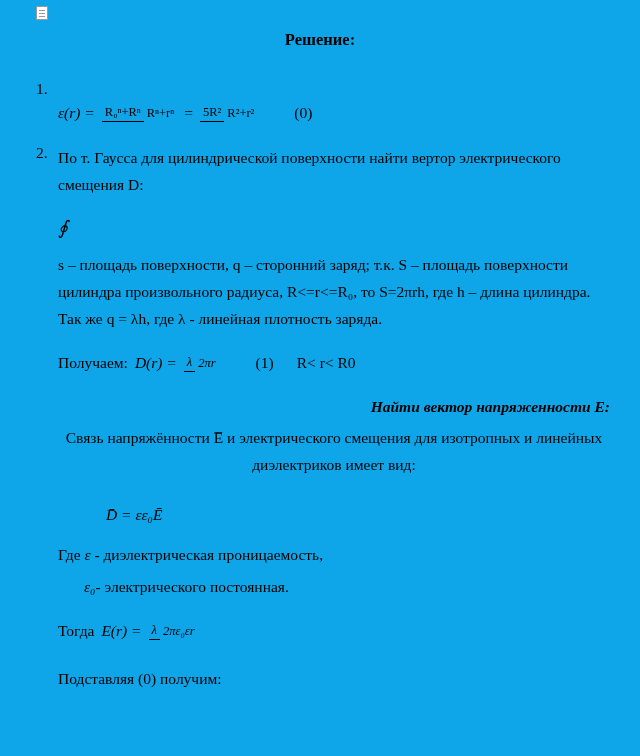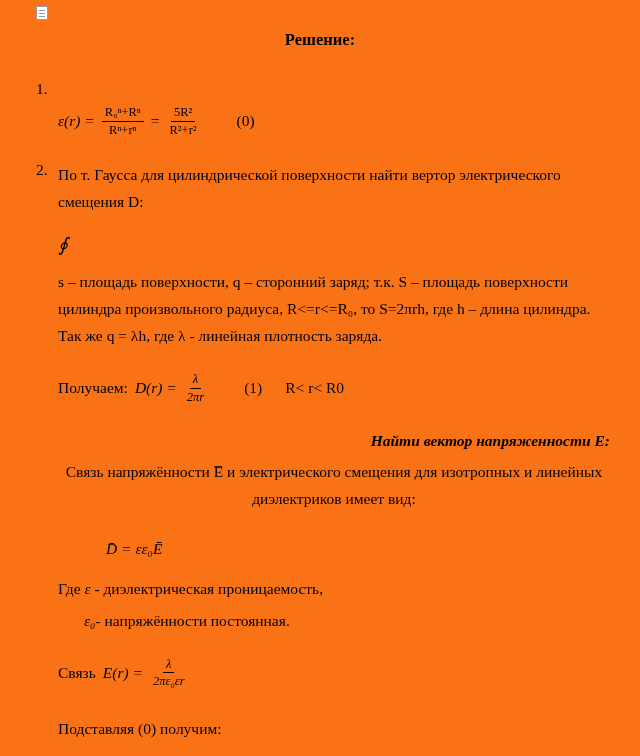--- a/index.html
+++ b/index.html
@@ -1,37 +1,37 @@
 <!DOCTYPE html>
 <html><head>
 <meta charset="utf-8">
 <style>
   * { margin:0; padding:0; box-sizing:border-box; }
   html, body { background:#ffffff; }
   .page {
-    width:640px; height:756px; background:#f97316; position:relative; overflow:hidden;
+    width:640px; height:756px; background:#0ea5e9; position:relative; overflow:hidden;
     font-family:"Liberation Serif", serif; font-size:15.5px; color:#000;
   }
   .anchor-icon {
     position:absolute; top:6px; left:36px; width:12px; height:14px;
     border:1px solid #9a9a9a; background:#fff;
   }
   .anchor-icon::before {
     content:""; position:absolute; left:2px; top:3px; width:6px; height:1px;
     background:#9a9a9a; box-shadow:0 3px 0 #9a9a9a, 0 6px 0 #9a9a9a;
   }
   .title { text-align:center; font-weight:bold; font-size:16.5px; padding-top:30px; }
   .content { padding:14px 30px 0 36px; }
   .li { display:flex; }
   .li-num { width:22px; flex:0 0 22px; }
   .li-body { flex:1; }
   p.body { line-height:27px; }
   .caret { display:inline-block; width:1.5px; height:17px; background:#000; vertical-align:-3px; margin:0 1px; }
   .frow { display:flex; align-items:center; gap:7px; }
-  .frac { display:inline-flex; flex-direction:column; align-items:center; text-align:right;
+  .frac { display:inline-flex; align-items:center; text-align:right;
           font-size:12.5px; line-height:1.35; }
   .frac .num { border-bottom:1px solid #000; padding:0 3px; }
   .frac .den { padding:0 3px; }
   .math { font-style:italic; }
   .tag { margin-left:30px; }
   .range { margin-left:16px; }
   .sq { text-decoration-style:wavy; text-decoration-color:#e03030;
         text-decoration-thickness:1px; text-underline-offset:3px; }
   .heading-e { font-weight:bold; font-style:italic; }
   .indent { padding-left:26px; }
@@ -104,24 +104,24 @@
         </div>
 
         <p class="heading-e m-heading">Найти вектор напряженности E:</p>
 
         <p class="body m-svyaz">Связь напряжённости E̅ и электрического смещения для изотропных и линейных диэлектриков имеет вид:</p>
 
         <p class="math m-de">D̄ = εε₀Ē</p>
 
         <p class="m-where1"><span>Где </span><span class="math">ε</span><span> - диэлектрическая проницаемость,</span></p>
 
-        <p class="m-where2 indent"><span class="math">ε₀</span><span>- напряжённости постоянная.</span></p>
+        <p class="m-where2 indent"><span class="math">ε₀</span><span>- электрического постоянная.</span></p>
 
         <div class="frow m-togda">
-          <span>Связь</span>
+          <span>Тогда</span>
           <span class="math">E(r) =</span>
           <span class="frac math">
             <span class="num">λ</span>
             <span class="den">2πε₀εr</span>
           </span>
         </div>
 
         <p class="m-podst">Подставляя (0) получим:</p>
 
       </div>

